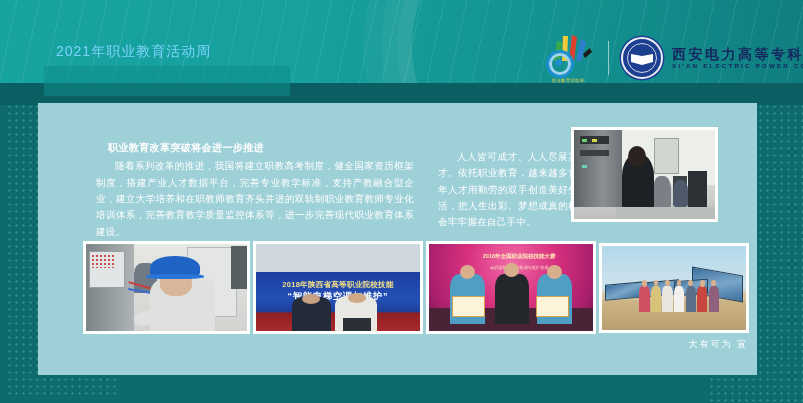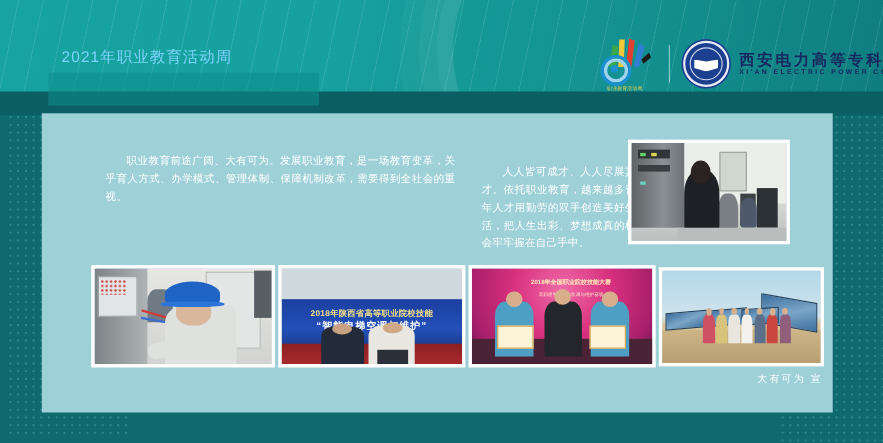--- a/index.html
+++ b/index.html
@@ -269,20 +269,22 @@
       <div class="college-names">
         <div class="college-cn">西安电力高等专科学校</div>
         <div class="college-en">XI'AN ELECTRIC POWER COLLEGE</div>
       </div>
     </div>
   </div>
 
   <div class="content">
 
     <div class="text-col col-left">
+      <div class="para-head">职业教育改革突破将会进一步推进</div>
+      <p class="para">随着系列改革的推进，我国将建立职教高考制度，健全国家资历框架制度，搭建产业人才数据平台，完善专业教学标准，支持产教融合型企业，建立大学培养和在职教师教育齐头并进的双轨制职业教育教师专业化培训体系，完善教育教学质量监控体系等，进一步完善现代职业教育体系建设。</p>
       <p class="para">职业教育前途广阔、大有可为。发展职业教育，是一场教育变革，关乎育人方式、办学模式、管理体制、保障机制改革，需要得到全社会的重视。</p>
     </div>
 
     <div class="text-col col-right">
       <p class="para">人人皆可成才、人人尽展其才。依托职业教育，越来越多青年人才用勤劳的双手创造美好生活，把人生出彩、梦想成真的机会牢牢握在自己手中。</p>
     </div>
 
     <div class="photo ph-lab">
       <div class="lab">
         <div class="wall"></div>

